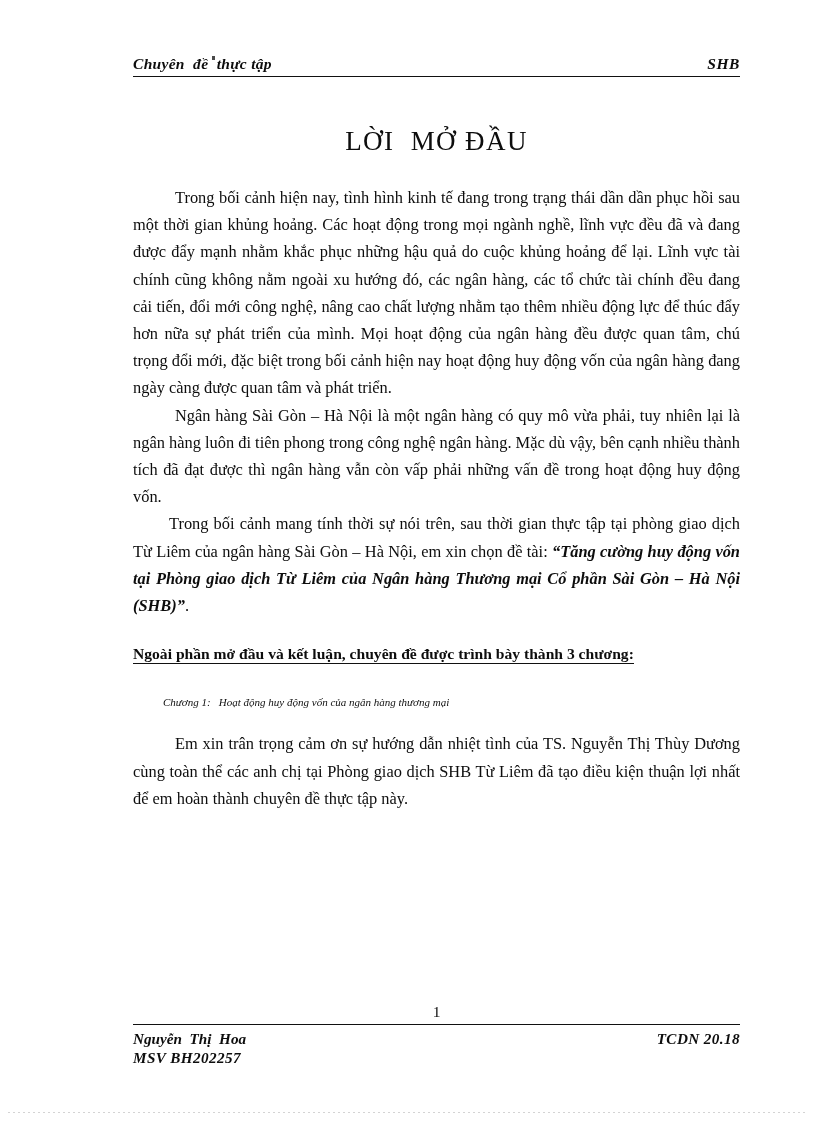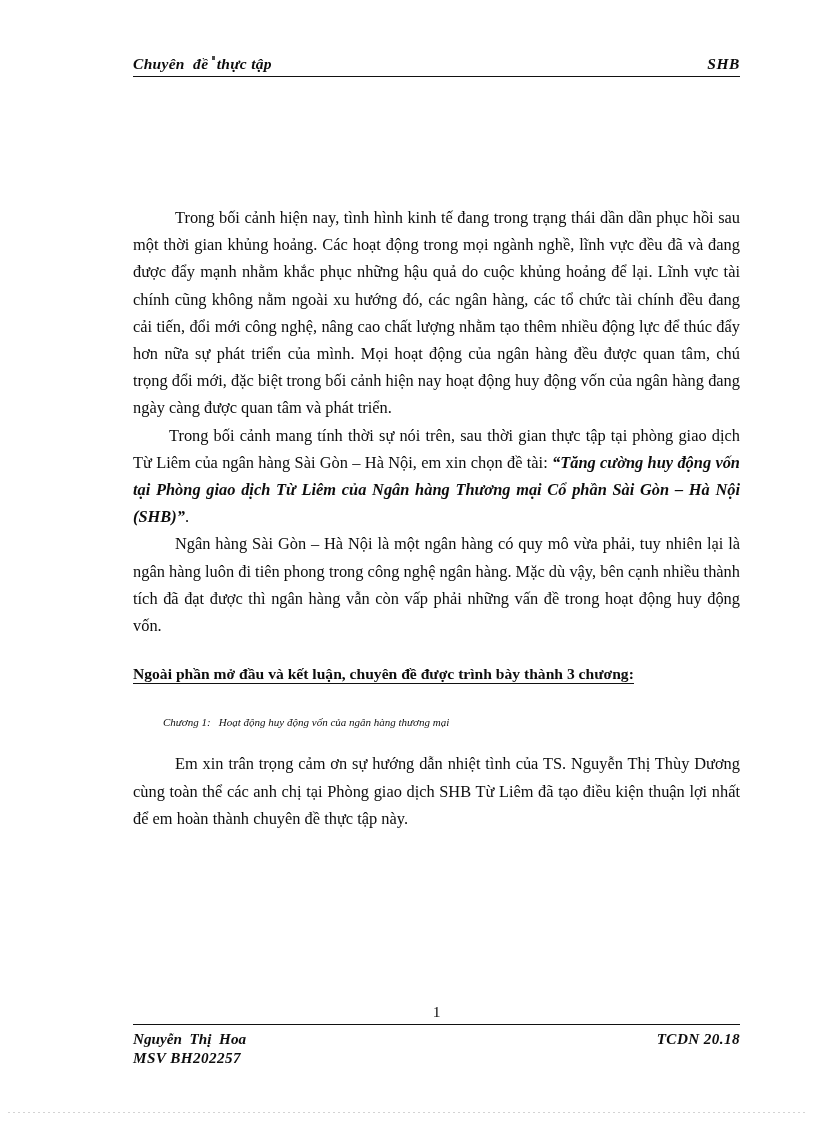--- a/index.html
+++ b/index.html
@@ -46,21 +46,21 @@
     text-align: center;
     font-size: 27px;
     letter-spacing: 1.4px;
     white-space: pre;
   }
 
   
   .body-block {
     position: absolute;
     left: 133px;
-    top: 204px;
+    top: 184px;
     width: 607px;
     font-size: 16.4px;
     line-height: 27.2px;
   }
   .para {
     margin: 0;
     text-align: justify;
     text-justify: inter-word;
     text-indent: 42px;
   }
@@ -158,28 +158,29 @@
 
 <div class="page">
 
   <div class="scan-speck"></div>
 
   <div class="doc-header">
     <span class="hdr-left">Chuyên  đề  thực tập</span>
     <span class="hdr-right">SHB</span>
   </div>
 
+  <div class="doc-title">LỜI  MỞ ĐẦU</div>
 
   <div class="body-block">
 
     <p class="para">Trong bối cảnh hiện nay, tình hình kinh tế đang trong trạng thái dần dần phục hồi sau một thời gian khủng hoảng. Các hoạt động trong mọi ngành nghề, lĩnh vực đều đã và đang được đẩy mạnh nhằm khắc phục những hậu quả do cuộc khủng hoảng để lại. Lĩnh vực tài chính cũng không nằm ngoài xu hướng đó, các ngân hàng, các tổ chức tài chính đều đang cải tiến, đổi mới công nghệ, nâng cao chất lượng nhằm tạo thêm nhiều động lực để thúc đẩy hơn nữa sự phát triển của mình. Mọi hoạt động của ngân hàng đều được quan tâm, chú trọng đổi mới, đặc biệt trong bối cảnh hiện nay hoạt động huy động vốn của ngân hàng đang ngày càng được quan tâm và phát triển.</p>
 
+    <p class="para"><span>Ngân hàng Sài Gòn – Hà Nội là một ngân hàng có quy mô vừa phải, tuy nhiên lại là ngân hàng luôn đi tiên phong trong công nghệ ngân hàng. Mặc dù vậy, bên cạnh nhiều thành tích đã đạt được thì ngân hàng vẫn còn vấp phải những vấn đề trong hoạt động huy động vốn.</span></p>
+
     <p class="para tight"><span>Trong bối cảnh mang tính thời sự nói trên, sau thời gian thực tập tại phòng giao dịch  Từ Liêm của ngân hàng Sài Gòn – Hà Nội, em xin chọn đề tài: </span><span class="title-quote">“Tăng cường huy động vốn tại Phòng giao dịch Từ Liêm của Ngân hàng Thương mại Cổ phần Sài Gòn – Hà Nội (SHB)”</span><span>.</span></p>
-
-    <p class="para"><span>Ngân hàng Sài Gòn – Hà Nội là một ngân hàng có quy mô vừa phải, tuy nhiên lại là ngân hàng luôn đi tiên phong trong công nghệ ngân hàng. Mặc dù vậy, bên cạnh nhiều thành tích đã đạt được thì ngân hàng vẫn còn vấp phải những vấn đề trong hoạt động huy động vốn.</span></p>
 
     <p class="heading-underline"><span>Ngoài phần mở đầu và kết luận, chuyên đề được trình bày thành 3 chương:</span></p>
 
     <div class="chapter-list">
       <p class="chapter ch1">Chương 1:   Hoạt động huy động vốn của ngân hàng thương mại</p>
     </div>
 
     <p class="para ack">Em xin trân trọng cảm ơn sự hướng dẫn nhiệt tình của TS. Nguyễn Thị Thùy Dương cùng toàn thể các anh chị tại Phòng giao dịch SHB Từ Liêm đã tạo điều kiện thuận lợi nhất để em hoàn thành chuyên đề thực tập này.</p>
 
 

